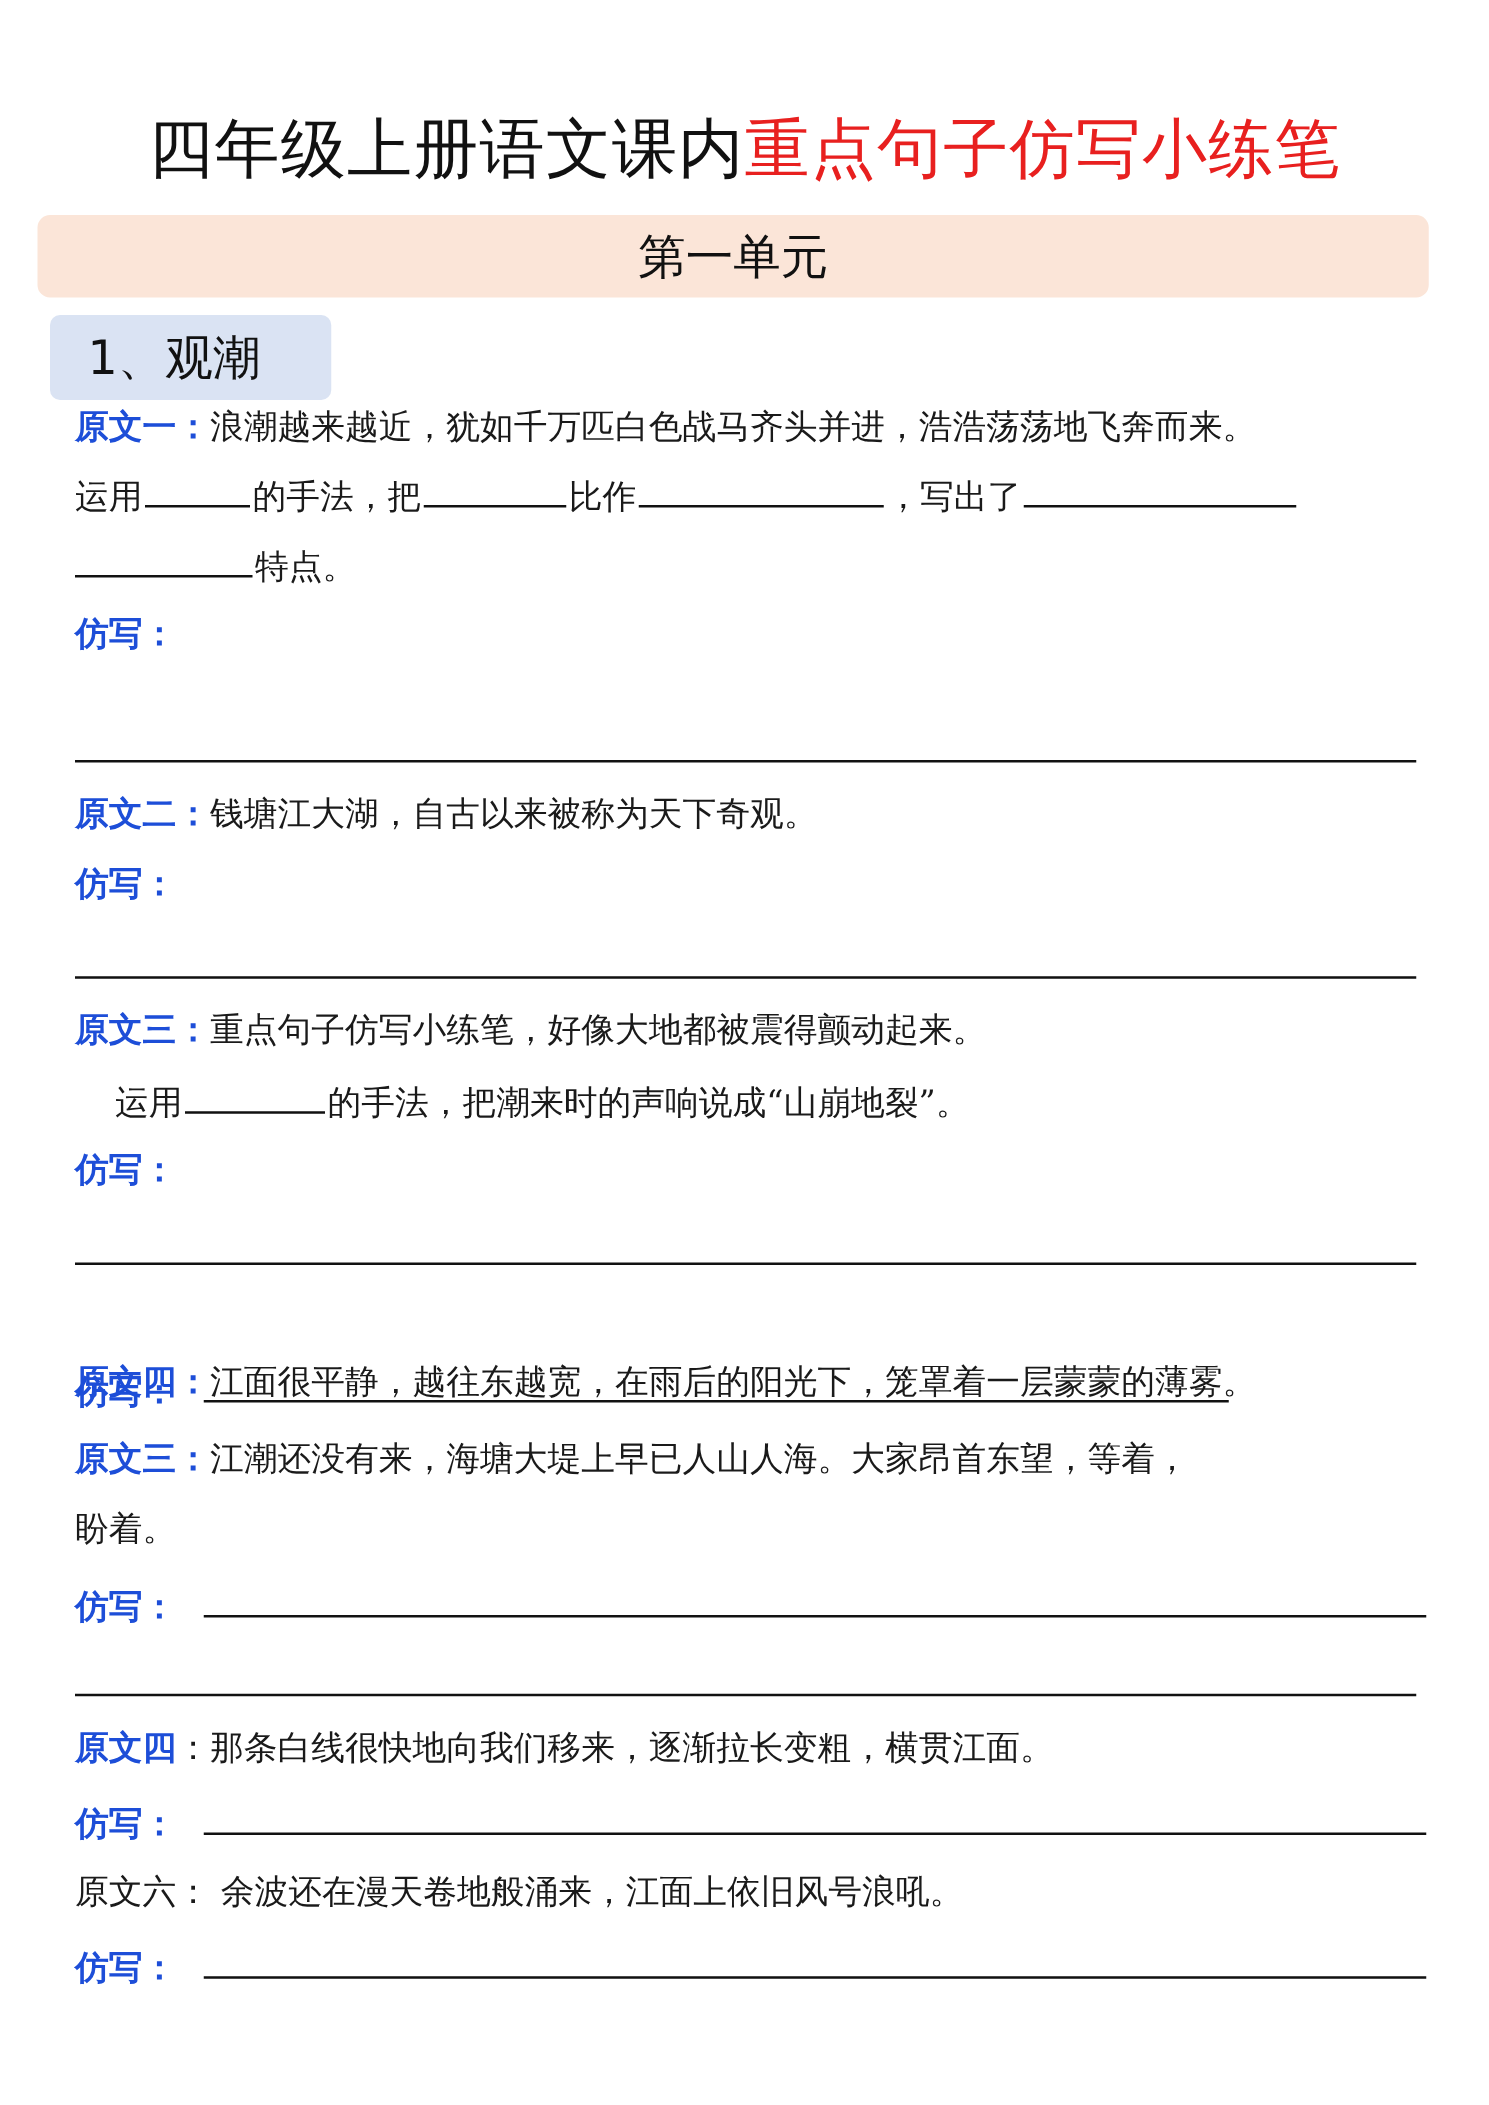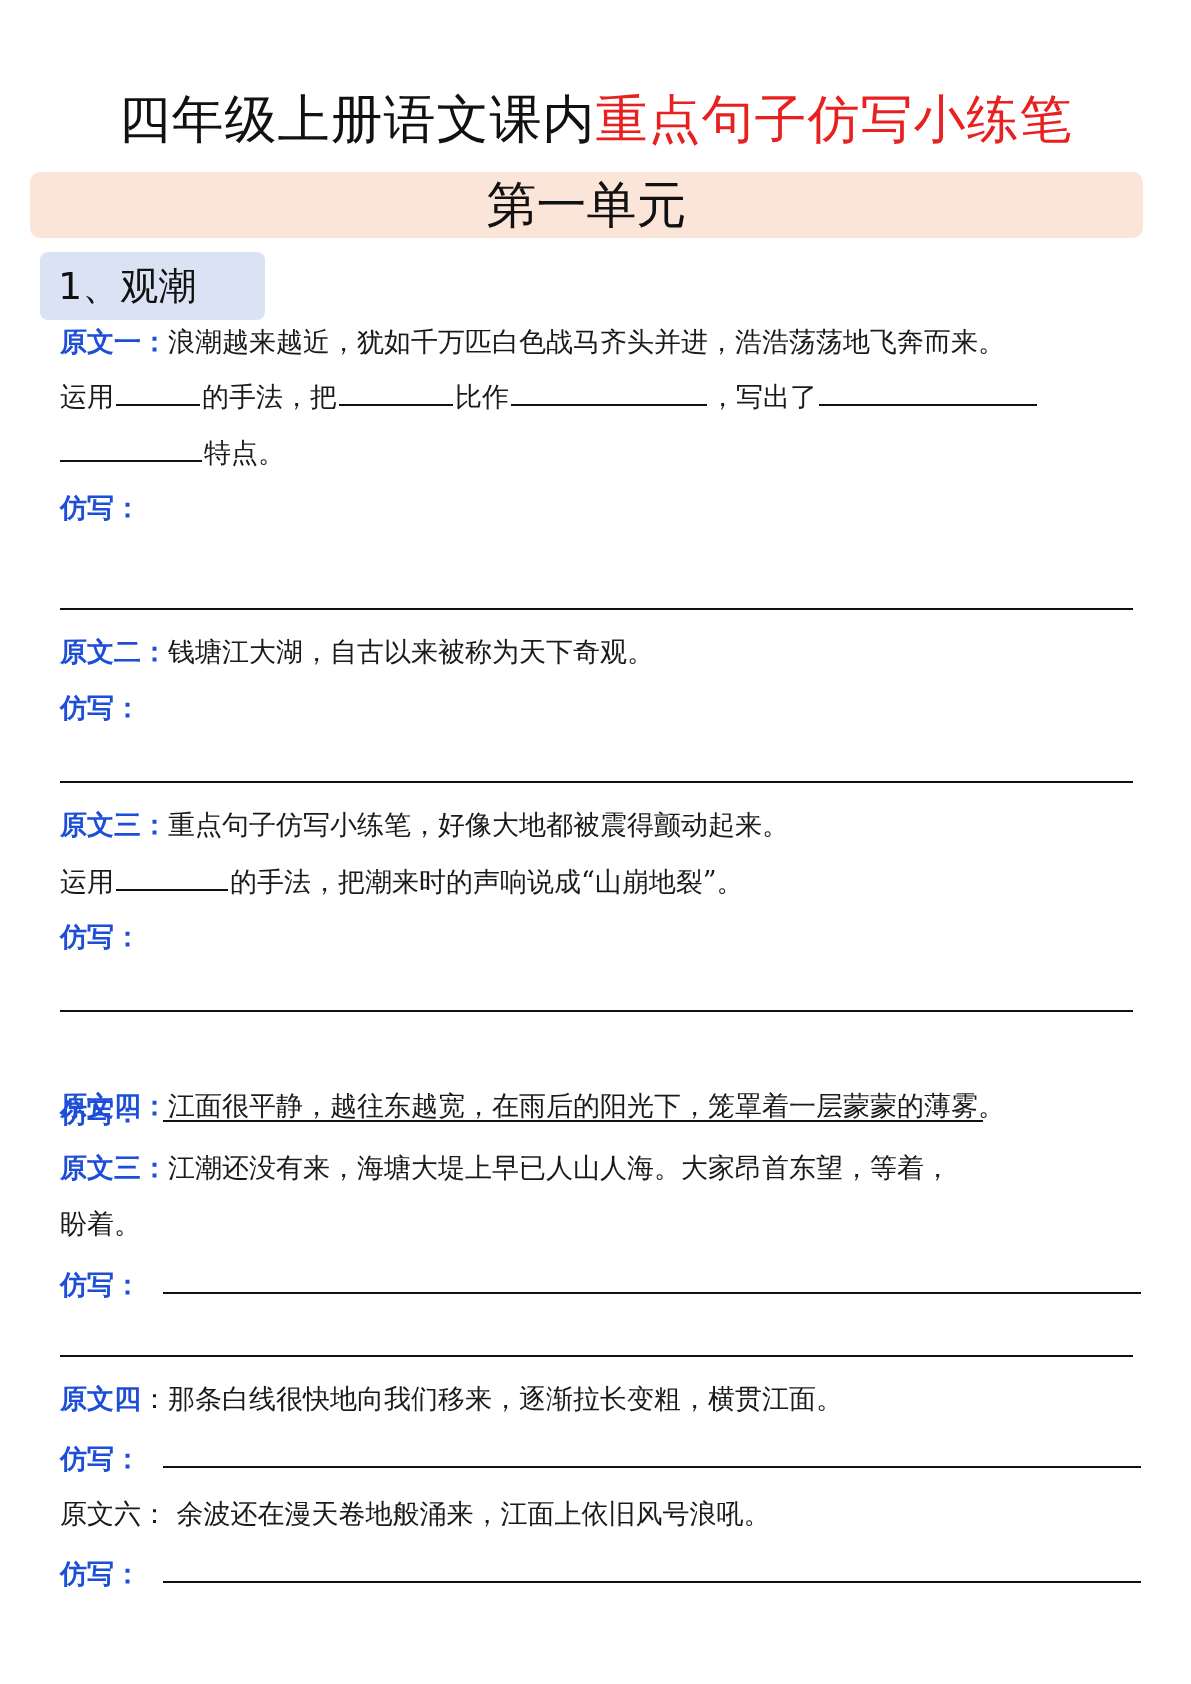--- a/index.html
+++ b/index.html
@@ -13,27 +13,27 @@
     text-align: center; font-size: 52px; line-height: 64px;
     font-family: Liberation Mono, monospace;
     letter-spacing: 1px;
   }
   .title .black { color: #111111; }
   .title .red { color: #e8201f; }
   .unit-band {
     position: absolute; left: 30px; top: 172px; width: 1113px; height: 66px;
     background: #fbe5d8; border-radius: 10px;
     display: flex; align-items: center; justify-content: center;
-    font-size: 50px; color: #111;
+    font-size: 38px; color: #111;
     font-family: "DejaVu Sans", "Liberation Sans", sans-serif;
   }
   .section-box {
     position: absolute; left: 40px; top: 252px; width: 225px; height: 68px;
     background: #dae3f3; border-radius: 8px;
-    display: flex; align-items: center; padding-left: 18px; box-sizing: border-box;
+    display: flex; align-items: center; padding-left: 30px; box-sizing: border-box;
     font-size: 38px; color: #111;
     font-family: "DejaVu Sans", "Liberation Sans", sans-serif;
   }
   .line {
     position: absolute; left: 60px; right: 58px;
     font-size: 27px; line-height: 40px; white-space: nowrap;
   }
   .lbl { font-weight: bold; color: #1d4ed8; }
   .lbl-plain { font-weight: normal; }
   .fx { color: #1d4ed8; font-weight: bold; }
@@ -83,21 +83,21 @@
   <span class="lbl">原文二：</span><span>钱塘江大湖，自古以来被称为天下奇观。</span>
 </div>
 <div class="line" style="top:688px;">
   <span class="fx">仿写：</span>
 </div>
 <div class="rule" style="top:781px;"></div>
 
 <div class="line" style="top:805px;">
   <span class="lbl">原文三：</span><span>重点句子仿写小练笔，好像大地都被震得颤动起来。</span>
 </div>
-<div class="line" style="top:861px;">
+<div class="line" style="top:861px;margin-left:32px;">
   <span>运用</span><span class="blank" style="width:112px;"></span><span>的手法，把潮来时的声响说成“山崩地裂”。</span>
 </div>
 <div class="line" style="top:917px;">
   <span class="fx">仿写：</span>
 </div>
 <div class="rule" style="top:1010px;"></div>
 
 <div class="line" style="top:1086px;">
   <span class="lbl">原文四：</span><span>江面很平静，越往东越宽，在雨后的阳光下，笼罩着一层蒙蒙的薄雾。</span>
 </div>

